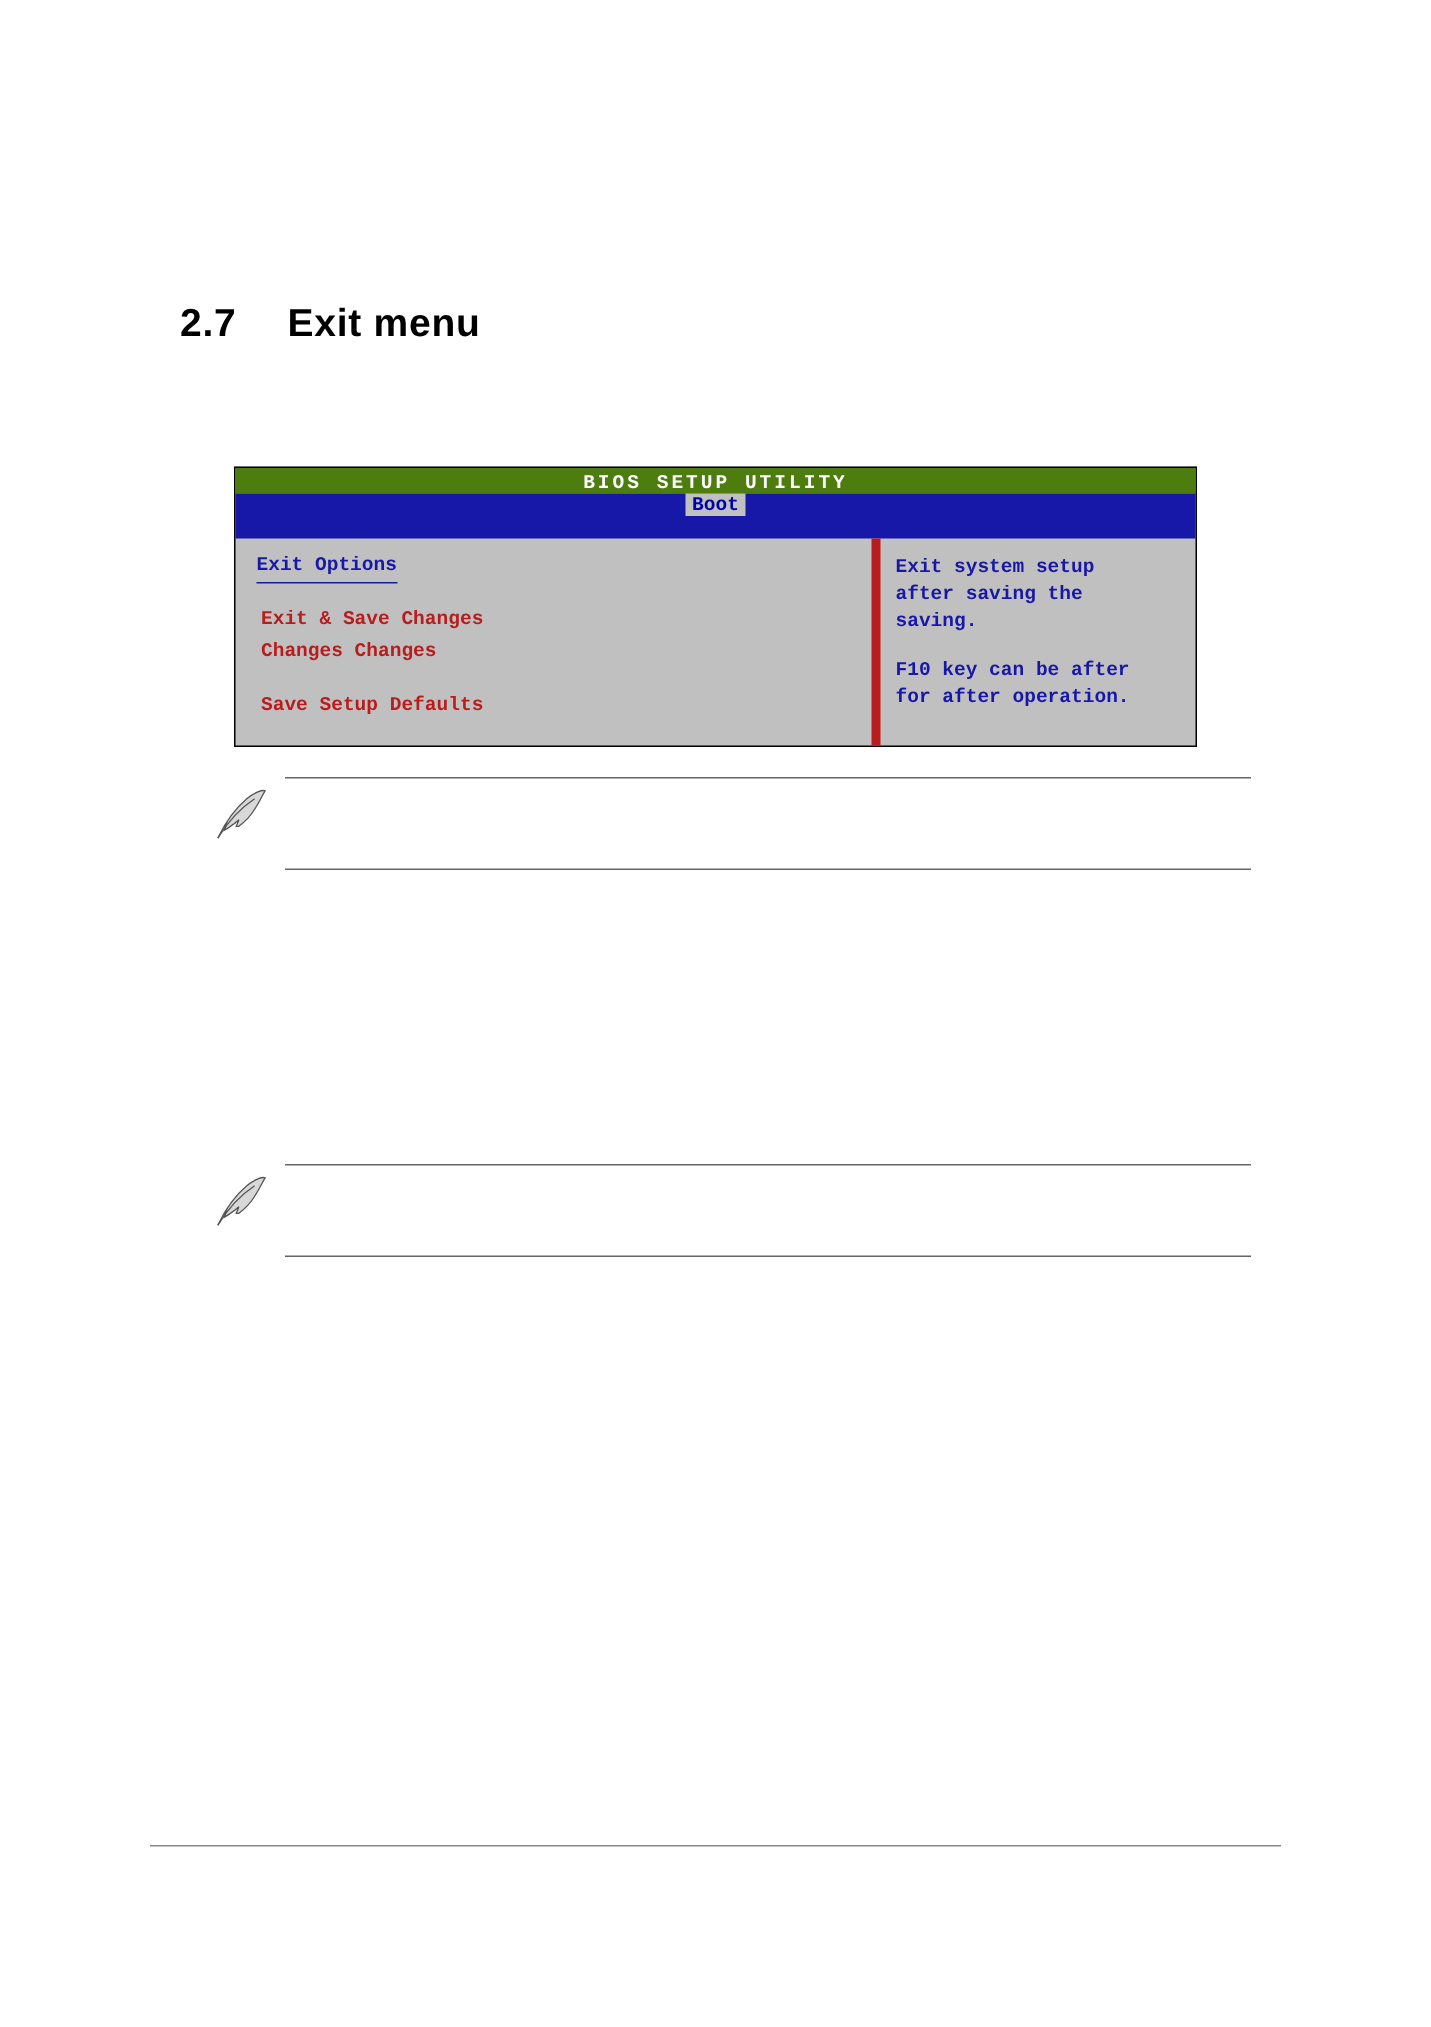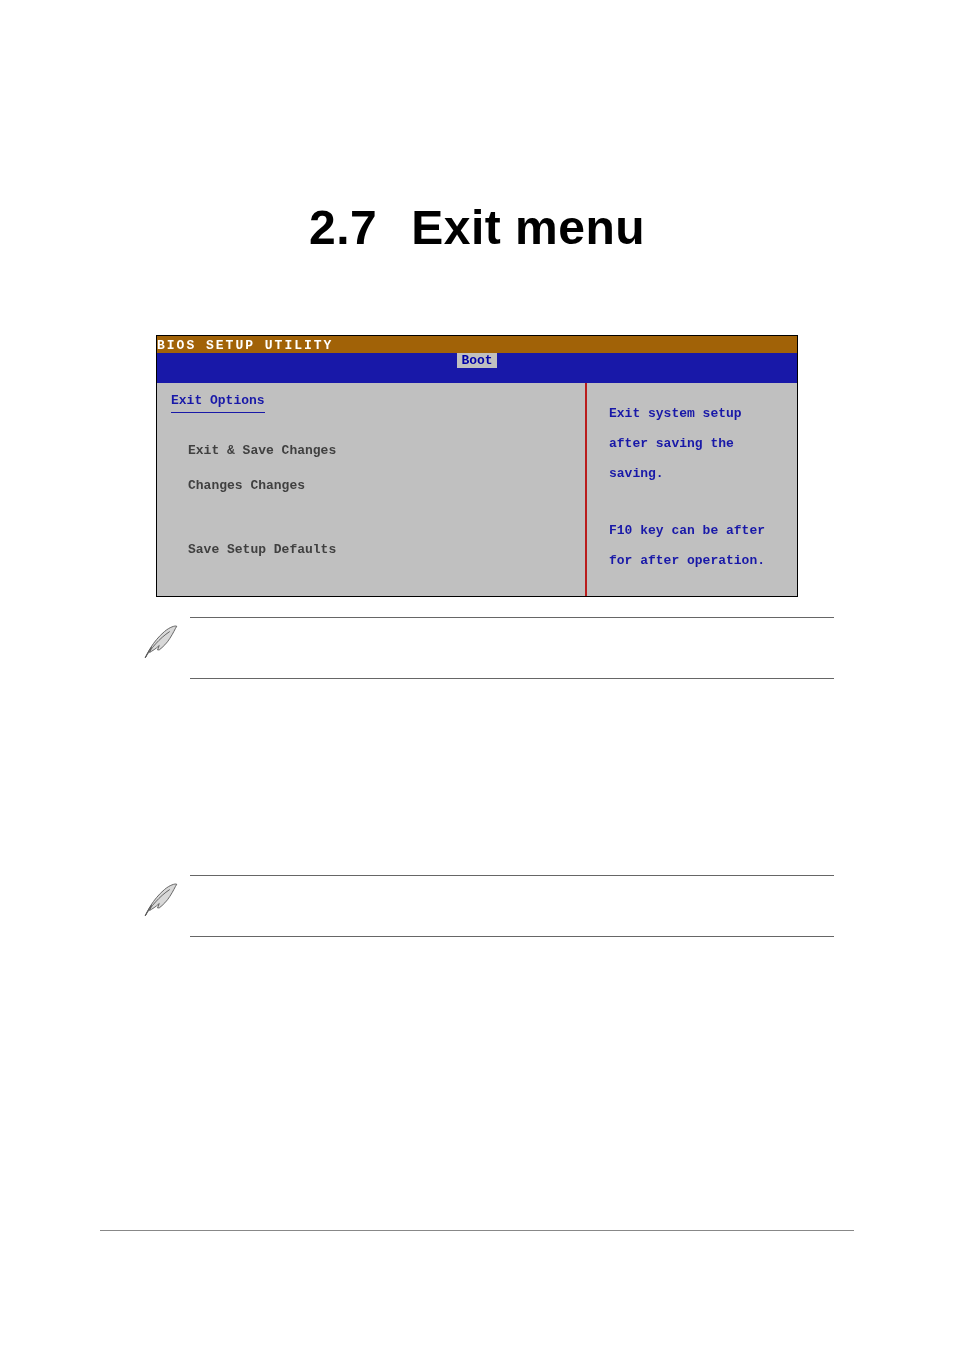--- a/index.html
+++ b/index.html
@@ -10,80 +10,79 @@
     color: #000;
     width: 954px;
   }
   .page {
     padding: 200px 120px 100px 120px;
   }
   h1.section-title {
     font-family: "Arial Black", Impact, sans-serif;
     font-stretch: condensed;
     font-weight: 900;
-    font-size: 48px;
+    font-size: 26px;
     margin: 0 0 80px 0;
     letter-spacing: 0.5px;
-    text-align: center;
   }
   h1.section-title .num { margin-right: 34px; }
   
   .bios {
     width: 640px;
     margin: 0 auto 20px auto;
     font-family: "Courier New", monospace;
     font-weight: bold;
     font-size: 13px;
     background: #c0c0c0;
     border: 1px solid #000;
   }
   .bios-header {
-    background: #a16207;
+    background: #4d7c0f;
     color: #fff;
-    text-align: left;
+    text-align: center;
     padding: 2px 0 0 0;
     letter-spacing: 2px;
   }
   .bios-tab {
     background: #1818a8;
     text-align: center;
     padding: 0 0 15px 0;
   }
   .bios-tab span {
     background: #c0c0c0;
     color: #0000a8;
     padding: 0 4px;
   }
   .bios-body {
     display: flex;
   }
   .bios-left {
     flex: 1;
-    border-right: 2px solid #b91c1c;
+    border-right: 6px solid #b91c1c;
     padding: 10px 14px 14px 14px;
   }
   .bios-right {
     width: 190px;
     padding: 10px 10px 14px 10px;
     color: #1818a8;
   }
   .bios-left .heading {
     color: #1818a8;
     padding-bottom: 4px;
     border-bottom: 1px solid #1818a8;
     display: inline-block;
     margin-bottom: 12px;
   }
   .bios-left .item {
-    color: #404040;
-    margin: 17px;
+    color: #b91c1c;
+    margin: 3px;
     line-height: 1.4;
   }
   .bios-left .spacer { height: 12px; }
-  .bios-right p { margin: 12px; line-height: 1.4; }
+  .bios-right p { margin: 0; line-height: 1.4; }
   .bios-right .gap { height: 14px; }
   
   .note-row {
     display: flex;
     align-items: flex-start;
     margin: 16px 0 40px 20px;
   }
   .note-icon {
     width: 50px;
     flex-shrink: 0;

